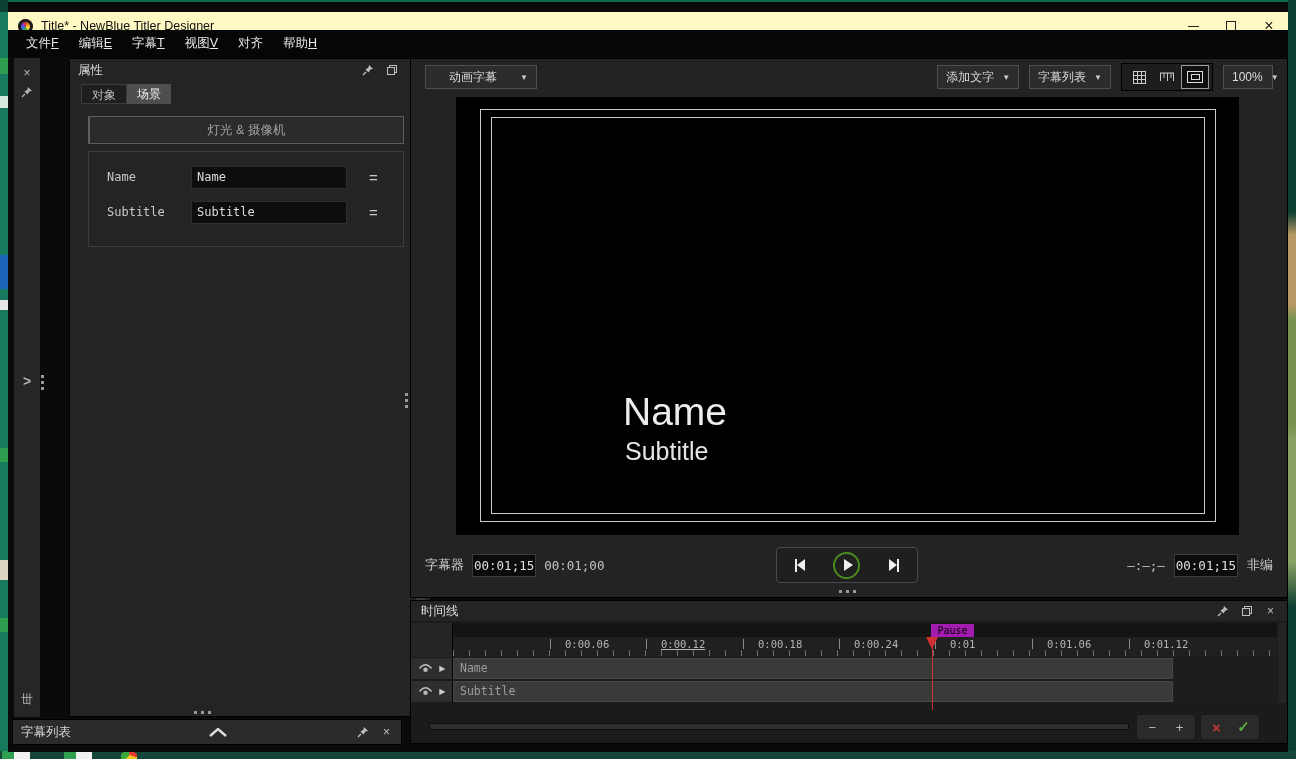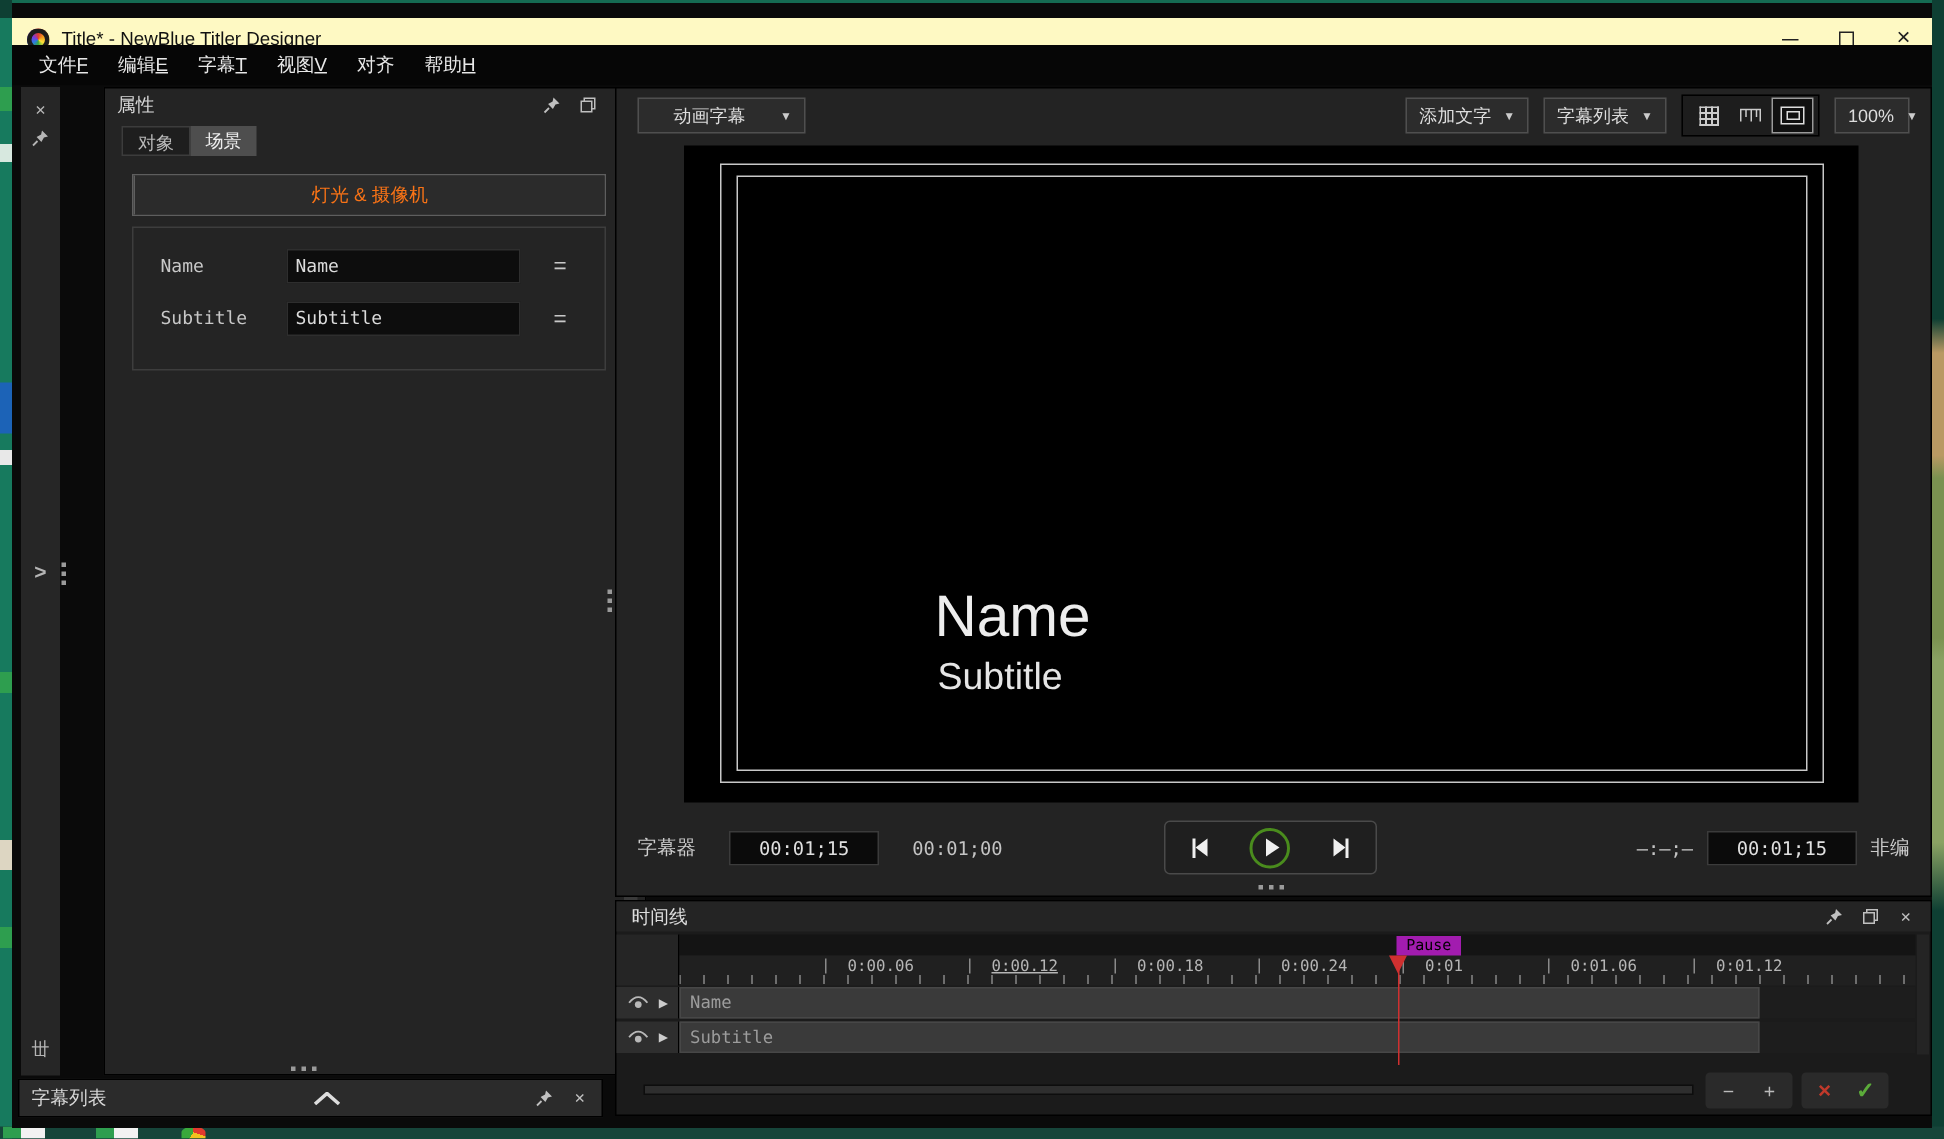--- a/index.html
+++ b/index.html
@@ -51,21 +51,21 @@
 
   
   #props { left:32px; top:1px; width:362px; height:659px;margin-left:29px; }
   .tabs-row { position:absolute; left:11px; top:25px; display:flex; }
   .tab { height:20px; padding:0 10px; font-size:12px; line-height:20px; color:#bbb; }
   .tab.inactive { background:#1e1e1e; border:1px solid #3c3c3c; }
   .tab.active { background:#4e4e4e; color:#eee; }
   #inner-tabs { position:absolute; left:18px; top:57px; width:316px; height:28px; border:1px solid #5e5e5e; display:flex; }
   .itab { flex:1; display:flex; align-items:center; justify-content:center; font-size:12.5px; color:#ddd; }
   .itab.active { background:#141414; }
-  .itab.inactive { background:#2b2b2b; border-left:1px solid #5e5e5e; color:#f97316;text-align:right; }
+  .itab.inactive { background:#2b2b2b; border-left:1px solid #5e5e5e; color:#a3a3a3;text-align:right; }
   #fields-box { position:absolute; left:18px; top:92px; width:316px; height:96px; border:1px solid #3d3d3d; padding-top:13px; }
   .field-row { display:flex; align-items:center; height:24px; margin:0 0 11px 18px; }
   .field-label { width:84px; font-family:"DejaVu Sans Mono",monospace; font-size:12px; color:#c8c8c8; }
   .field-input { width:156px; height:23px; background:#0d0d0d; border:1px solid #2e2e2e; color:#dcdcdc;
     font-family:"DejaVu Sans Mono",monospace; font-size:12px; padding:0 5px; }
   .field-eq { margin-left:22px; color:#c8c8c8; font-size:15px; }
   #props-scrollbar { position:absolute; right:5px; top:66px; bottom:16px; width:9px; background:#222; }
   #props-scrollbar .thumb { position:absolute; inset:0; background:#3a3a3a; }
 
   
@@ -89,23 +89,23 @@
   .safe-inner { width:9px; height:6px; border:1px solid #ddd; }
 
   #canvas { position:absolute; left:45px; top:38px; width:783px; height:438px; background:#000; }
   #guide-outer { position:absolute; left:24px; right:23px; top:12px; bottom:13px; border:1px solid #c8c8c8; }
   #guide-inner { position:absolute; left:35px; right:34px; top:20px; bottom:21px; border:1px solid #c8c8c8; }
   #cv-name { position:absolute; left:167px; top:293px; font-size:39px; color:#ededed; }
   #cv-sub  { position:absolute; left:169px; top:340px; font-size:25px; color:#e5e5e5; }
 
   #transport { position:absolute; left:0; top:487px; width:100%; height:38px; display:flex; align-items:center; }
   .tc-box { background:#0b0b0b; border:1px solid #3b3b3b; color:#e0e0e0; font-family:"DejaVu Sans Mono",monospace;
-    font-size:12.5px; padding:3px 19px; }
+    font-size:12.5px; padding:3px 1px; }
   .tp-label { color:#cccccc; font-size:13px; }
-  #tp-left { display:flex; align-items:center; gap:22px; margin-left:14px; }
+  #tp-left { display:flex; align-items:center; gap:8px; margin-left:14px; }
   #tp-center { position:absolute; left:365px; top:1px; width:142px; height:36px; background:#1f1f1f;
     border:1px solid #4a4a4a; border-radius:4px; display:flex; align-items:center; justify-content:space-around; }
   .tp-btn { width:40px; height:30px; display:flex; align-items:center; justify-content:center; }
   .play-ring { width:27px; height:27px; border-radius:50%; border:2px solid #4a8c1d; display:flex; align-items:center; justify-content:center; }
   .tri-right { width:0; height:0; border-left:9px solid #f0f0f0; border-top:6px solid transparent; border-bottom:6px solid transparent; }
   .skip-bar { width:2px; height:13px; background:#f0f0f0; }
   .tri-left { width:0; height:0; border-right:8px solid #f0f0f0; border-top:6px solid transparent; border-bottom:6px solid transparent; }
   .tri-right-sm { width:0; height:0; border-left:8px solid #f0f0f0; border-top:6px solid transparent; border-bottom:6px solid transparent; }
   #tp-right { margin-left:auto; margin-right:14px; display:flex; align-items:center; gap:9px; }
   .tc-plain { color:#c4c4c4; font-family:"DejaVu Sans Mono",monospace; font-size:12.5px; }

